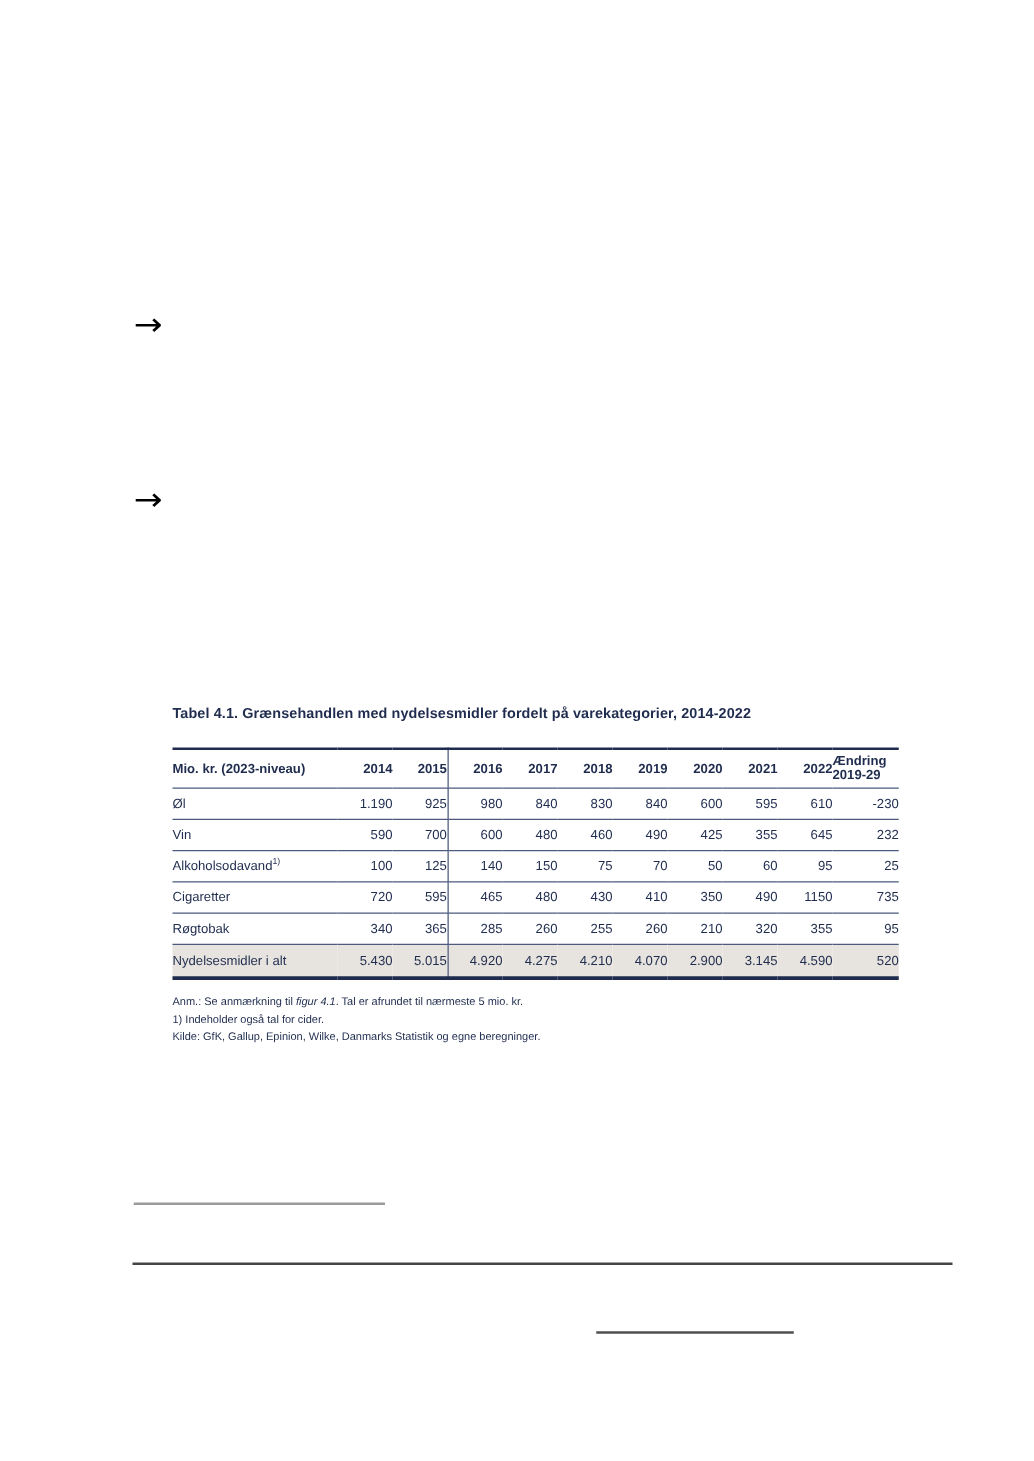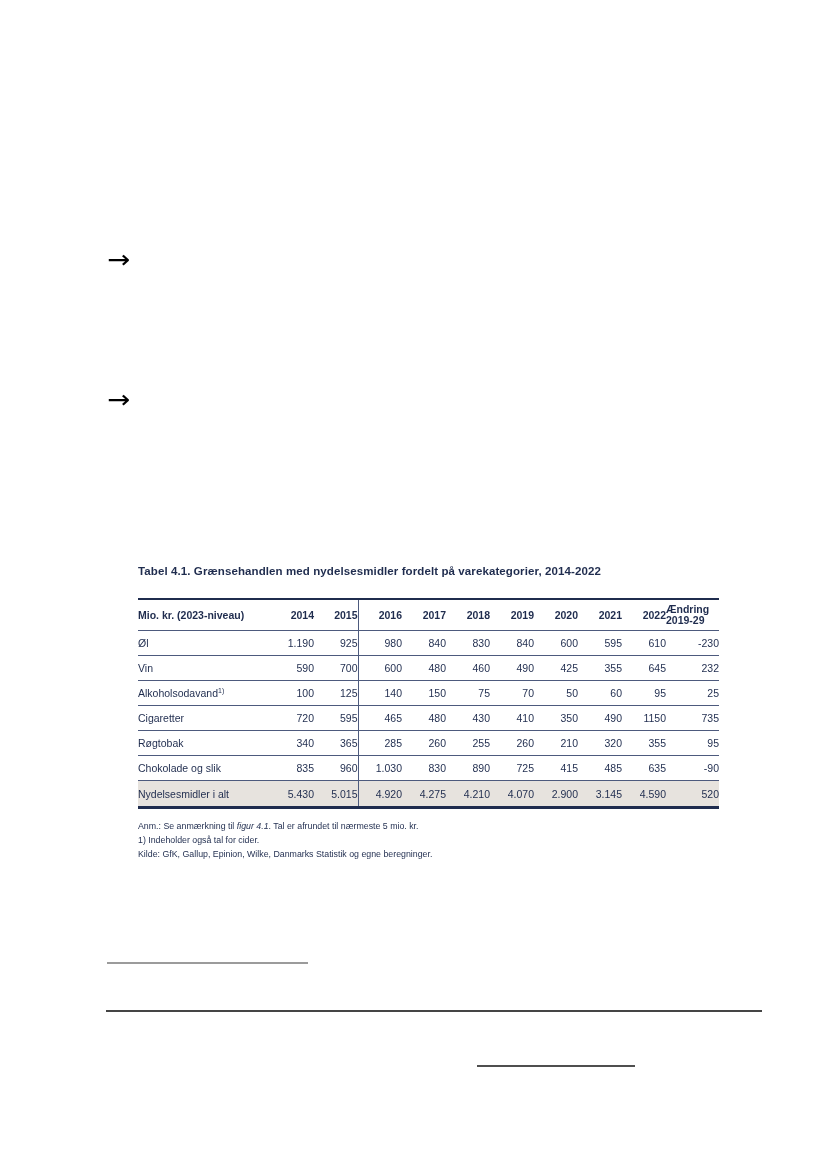--- a/index.html
+++ b/index.html
@@ -155,33 +155,20 @@
             <td class="num-cell divider">365</td>
             <td class="num-cell">285</td>
             <td class="num-cell">260</td>
             <td class="num-cell">255</td>
             <td class="num-cell">260</td>
             <td class="num-cell">210</td>
             <td class="num-cell">320</td>
             <td class="num-cell">355</td>
             <td class="num-cell">95</td>
           </tr>
-          <tr>
-            <td class="label-cell"><span>Chokolade og slik</span></td>
-            <td class="num-cell">835</td>
-            <td class="num-cell divider">960</td>
-            <td class="num-cell">1.030</td>
-            <td class="num-cell">830</td>
-            <td class="num-cell">890</td>
-            <td class="num-cell">725</td>
-            <td class="num-cell">415</td>
-            <td class="num-cell">485</td>
-            <td class="num-cell">635</td>
-            <td class="num-cell">-90</td>
-          </tr>
         </tbody>
       <tfoot>
         <tr>
 
         <td class="label-cell">Nydelsesmidler i alt</td>
             <td class="num-cell">5.430</td>
             <td class="num-cell divider">5.015</td>
             <td class="num-cell">4.920</td>
             <td class="num-cell">4.275</td>
             <td class="num-cell">4.210</td>

